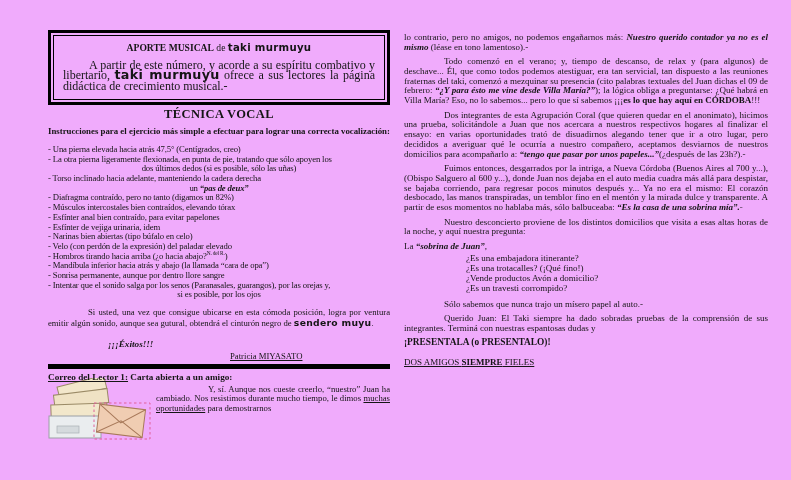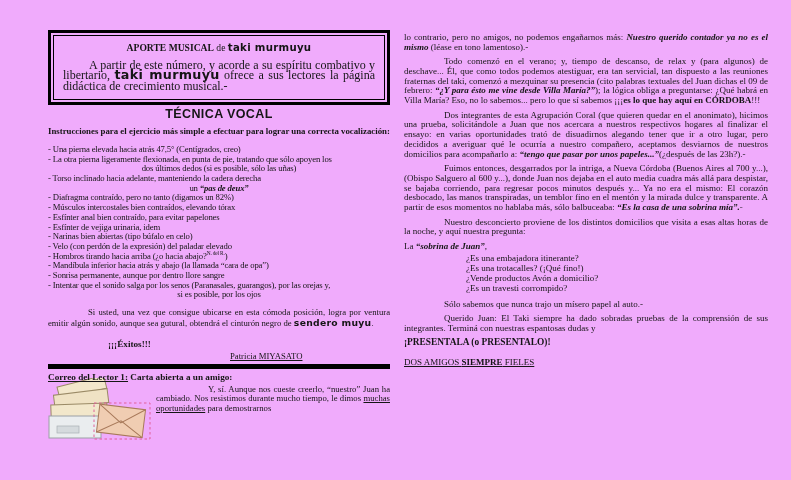--- a/index.html
+++ b/index.html
@@ -12,30 +12,30 @@
   sup{font-size:.62em;line-height:0;}
 
   .col-left{position:absolute;left:48px;top:30px;width:342px;font-size:8.7px;line-height:9.7px;}
   .col-right{position:absolute;left:404px;top:33px;width:364px;font-size:9px;line-height:9.8px;}
 
   .header-box{margin:5px 5px 0 5px;border:1px solid #000;outline:3px solid #000;outline-offset:2px;
               padding:7px 9px 8px 9px;}
   .box-title{text-align:center;font-size:9.6px;}
   .box-body{text-align:justify;text-indent:26px;margin-top:7px;font-size:12px;line-height:10.6px;}
 
-  .tecnica{font-family:Liberation Sans, sans-serif;font-weight:bold;font-size:12.5px;
+  .tecnica{font-family:Liberation Serif, serif;font-weight:bold;font-size:12.5px;
            letter-spacing:.4px;text-align:center;margin:10px 0 7px 0;}
 
   .intro{font-weight:bold;text-align:justify;margin-bottom:8px;font-size:8.8px;}
 
   .instr-list{letter-spacing:-.15px;}
   .instr-item div{white-space:nowrap;}
 
   .closing{margin-top:8px;text-align:justify;text-indent:40px;}
-  .exitos{margin:11px 0 3px 60px;font-weight:bold;font-size:9.2px;}
+  .exitos{margin:11px 0 3px 60px;font-weight:bold;font-style:italic;font-size:9.2px;}
   .signature{margin-left:182px;text-decoration:underline;}
   .divider{height:5px;background:#000;margin:2px 0 4px 0;}
   .letter-head{font-size:9.2px;margin-bottom:2px;position:relative;z-index:2;}
   .letter-body{text-align:justify;}
   .letter-body .first{text-indent:52px;}
   .envelopes{float:left;width:104px;height:62px;margin:-7px 4px 0 0;position:relative;z-index:1;}
 
   .para{text-align:justify;text-indent:40px;margin:0 0 4.5px 0;}
   .para.noindent{text-indent:0;}
   .sobrina-line{margin:0 0 3px 0;}

